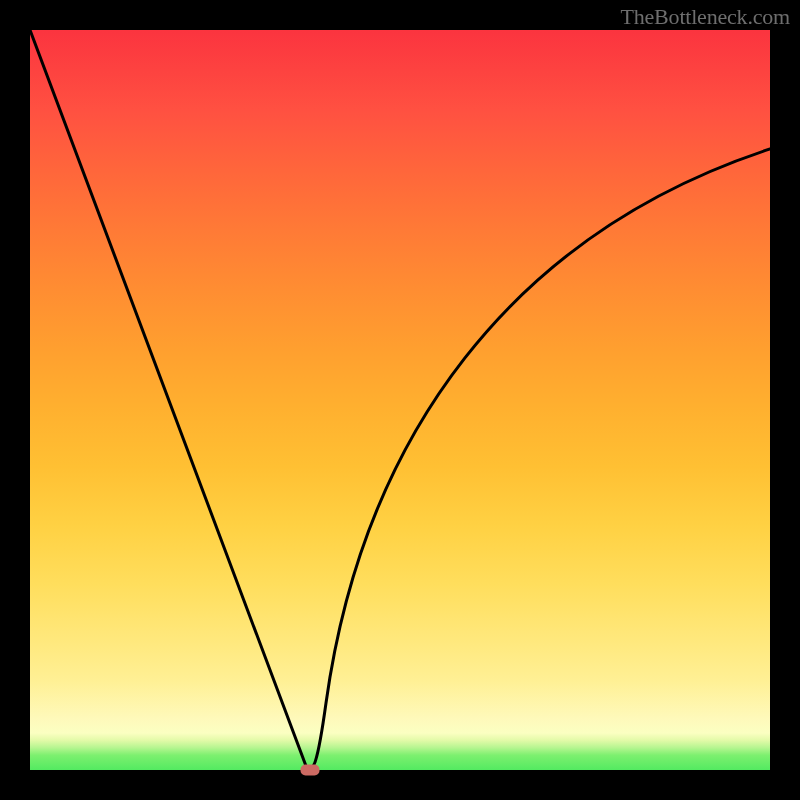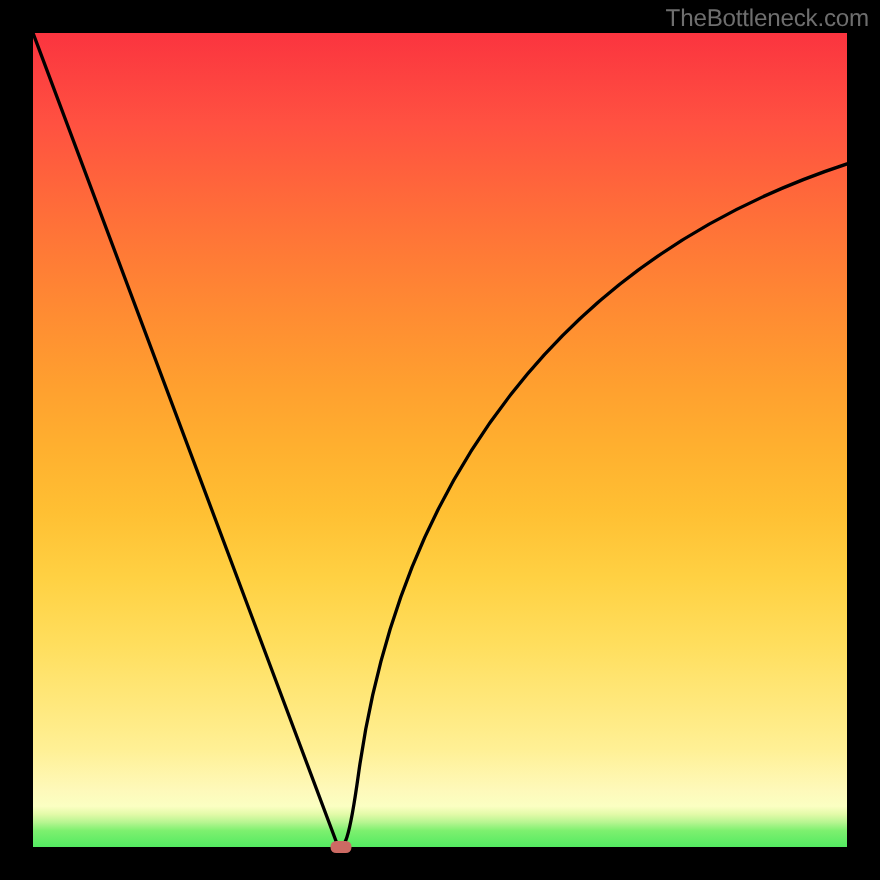--- a/index.html
+++ b/index.html
@@ -9,20 +9,21 @@
     height: 800px;
     overflow: hidden;
     background: #000;
     font-family: Arial, Helvetica, sans-serif;
   }
   .frame {
     position: relative;
     width: 800px;
     height: 762px;
     background: #000;
+    font-family: Liberation Serif, serif;
   }
   .plot-area {
     position: absolute;
     left: 30px;
     top: 30px;
     width: 740px;
     height: 740px;
     background: linear-gradient(to top,
       #53ea61 0%,
       #7df06f 2.0%,

